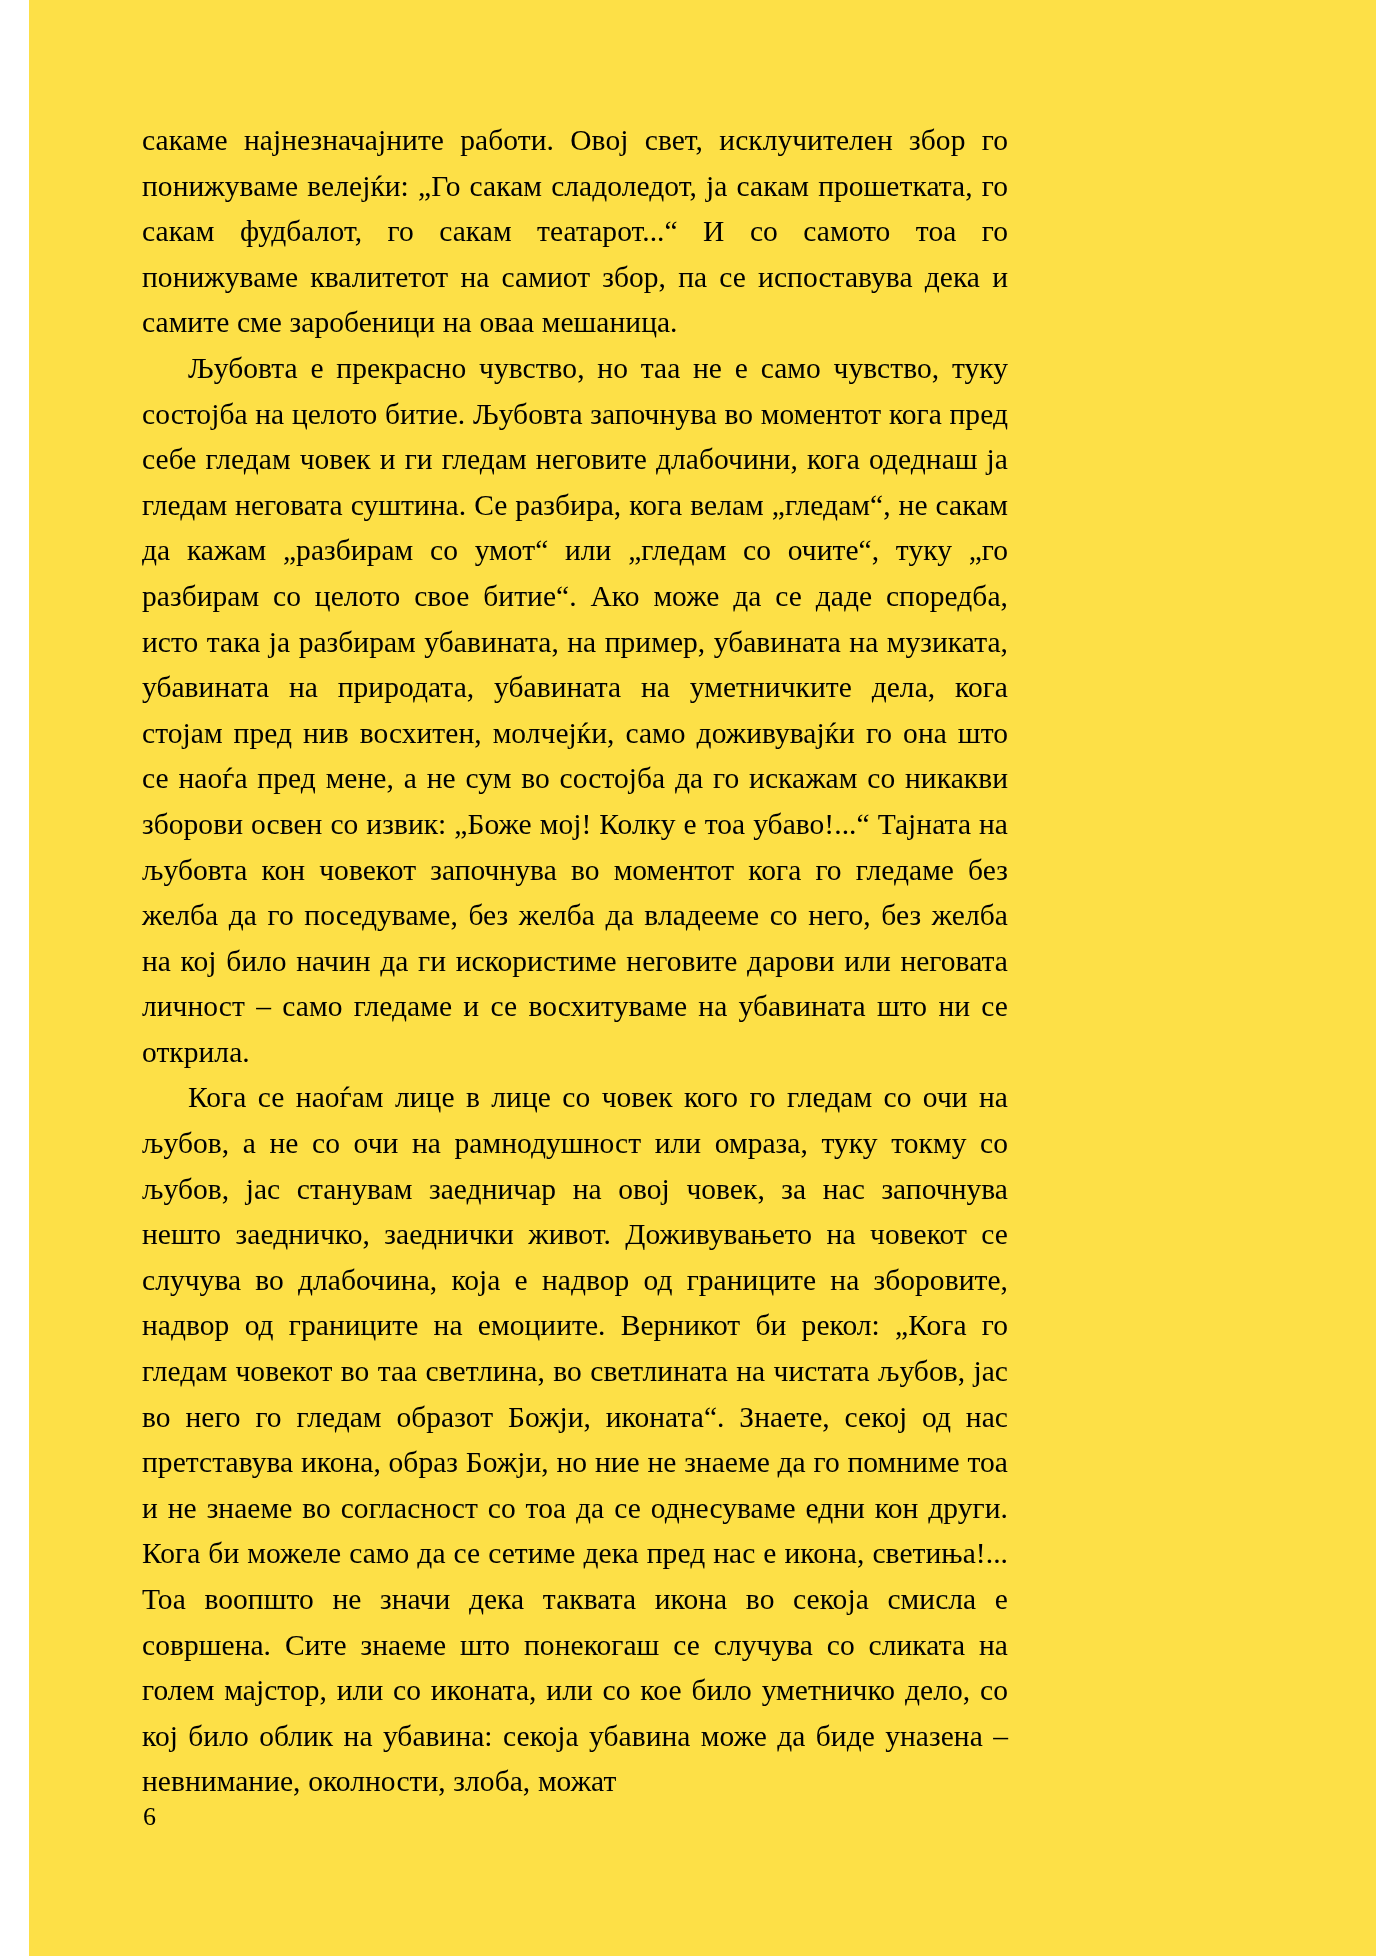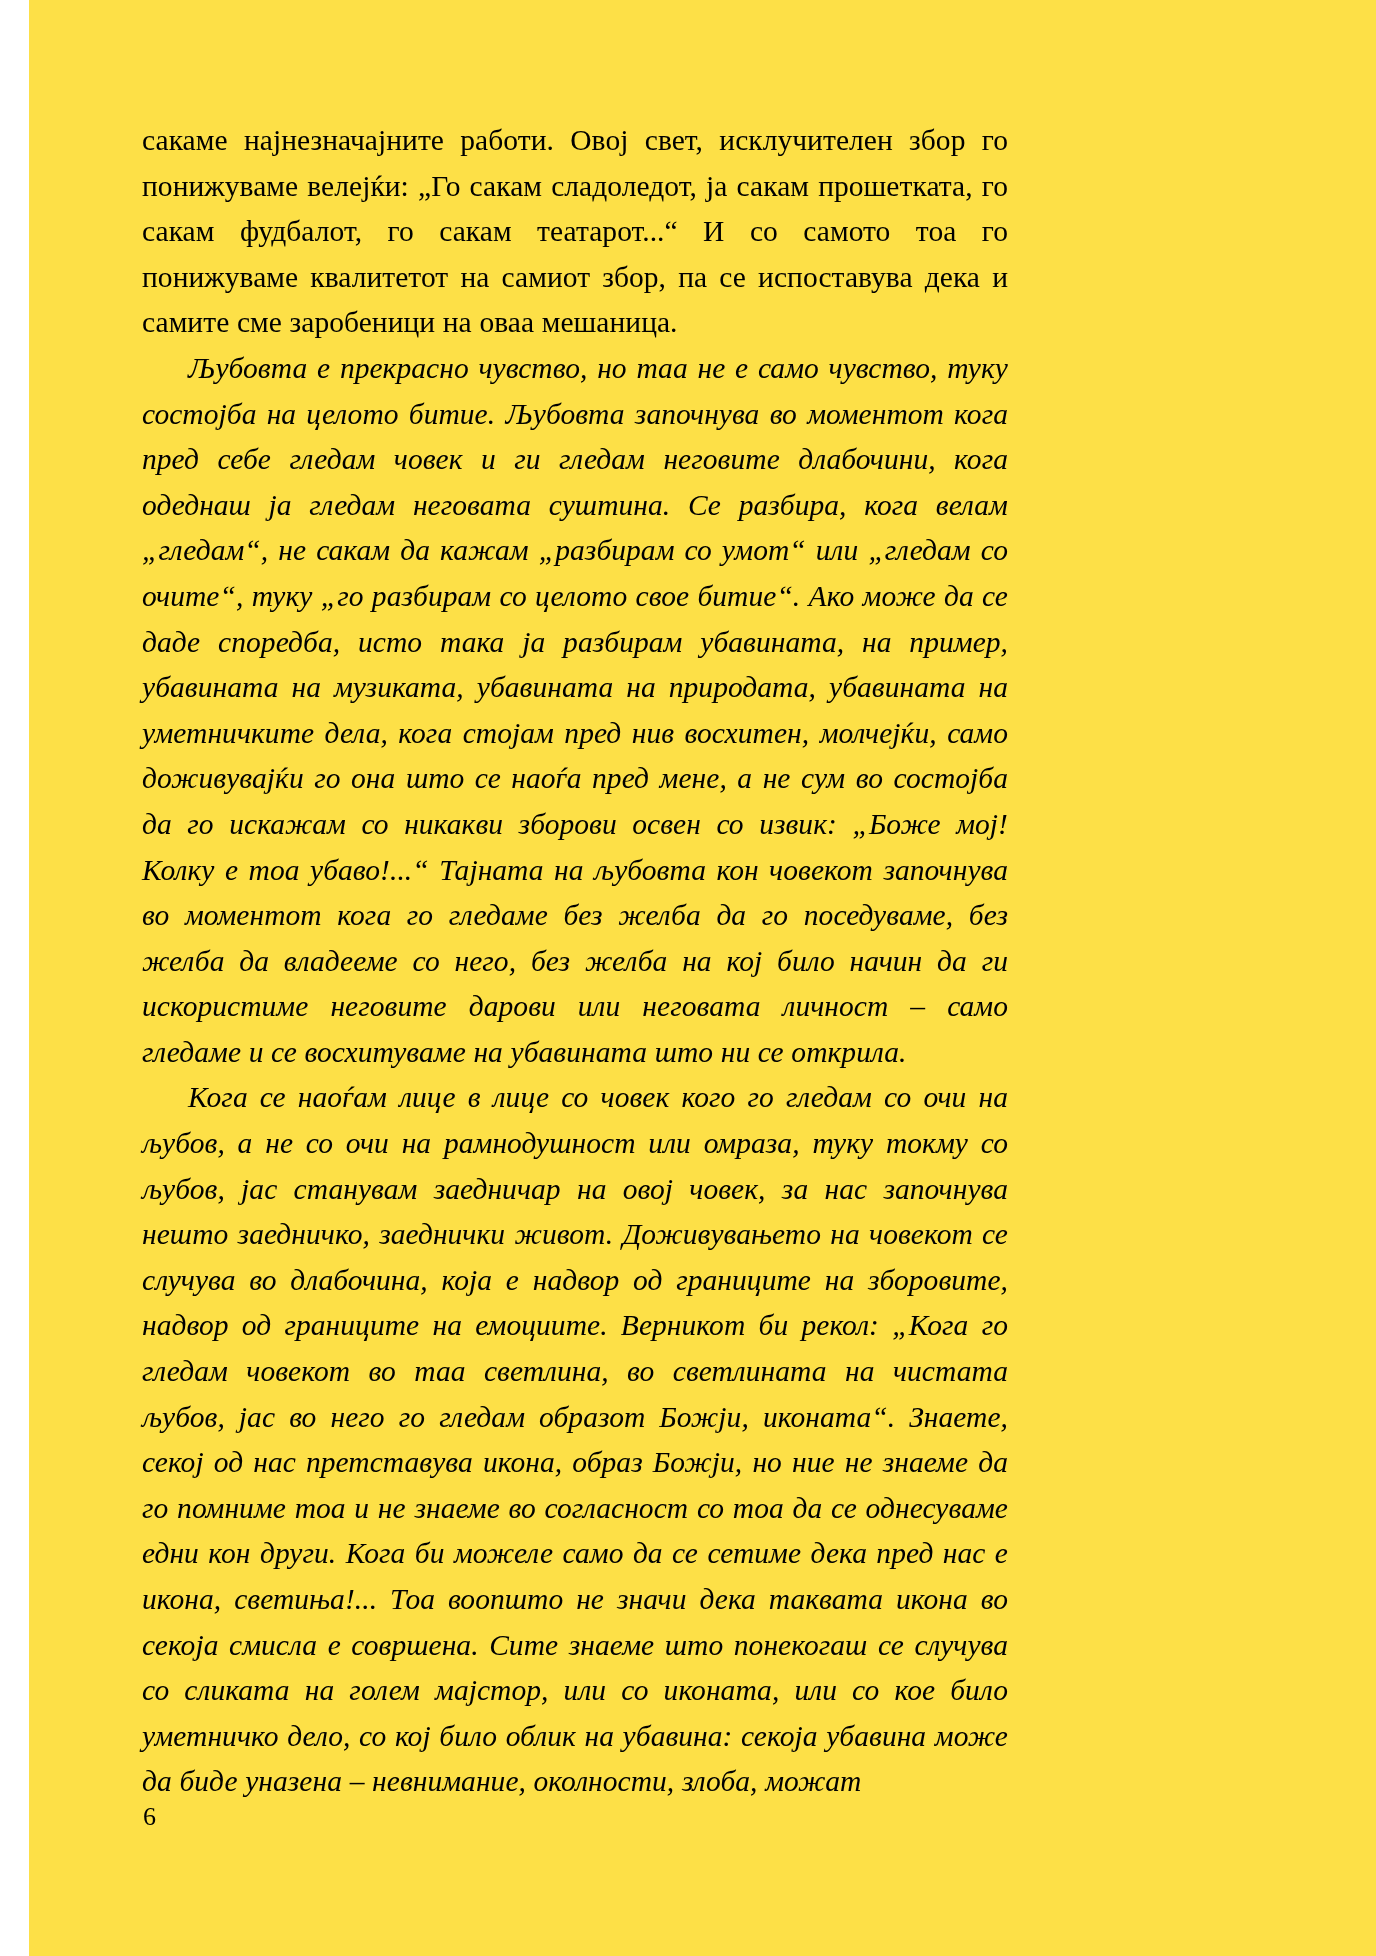--- a/index.html
+++ b/index.html
@@ -40,21 +40,20 @@
     font-size: 29.5px;
     line-height: 45.6px;
     letter-spacing: 0.05px;
     word-spacing: 0.2px;
     
     transform-origin: left top;
     -webkit-font-smoothing: antialiased;
   }
   .para + .para {
     margin-top: 0;
-    font-style: italic;
   }
   .para.indent {
     text-indent: 46px;
   }
   
   .para {
     text-align-last: left;
   }
 
   .page-number {

